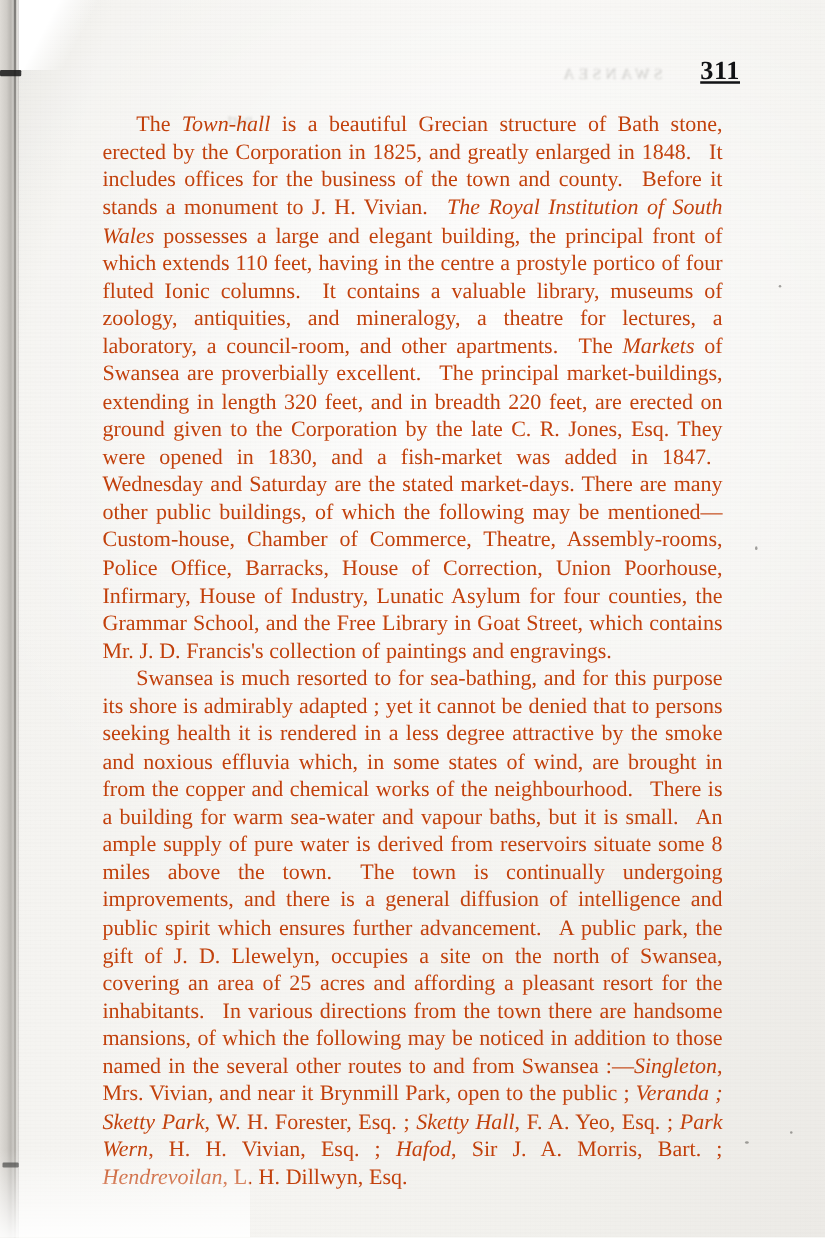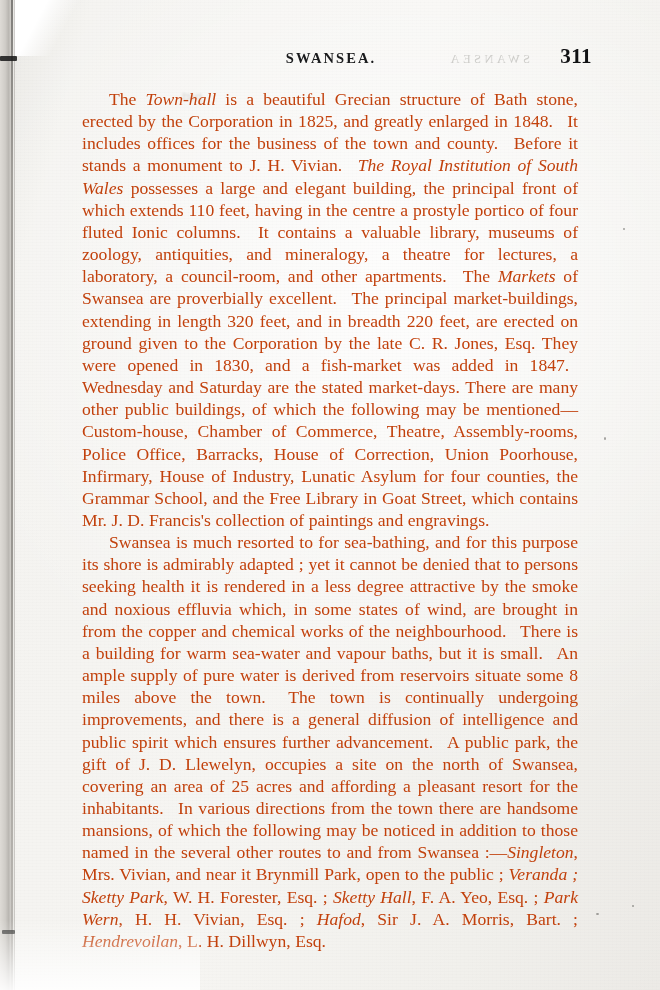--- a/index.html
+++ b/index.html
@@ -142,20 +142,21 @@
     text-indent: 2.1px;
   }
   .head-folio {
     position: absolute;
     right: 68px;
     top: -6px;
     font-size: 21px;
     font-weight: bold;
     letter-spacing: 0.5px;
     color: #111214;
+    text-decoration: underline;
   }
 
   
   .body-block {
     position: absolute;
     left: 82px;
     top: 88px;
     width: 496px;
   }
 
@@ -202,21 +203,20 @@
   <div class="gutter-shadow"></div>
   <div class="gutter-rule"></div>
   <div class="gutter-rule-2"></div>
   <div class="gutter-nick"></div>
   <div class="gutter-nick-2"></div>
 
   <div class="bleed">SWANSEA</div>
   <div class="bleed-2">part</div>
 
   <div class="running-head">
-    <div class="head-title">SWANSEA.</div>
     <div class="head-folio">311</div>
   </div>
 
   <div class="body-block">
     <p class="para">The <em>Town-hall</em> is a beautiful Grecian structure of Bath stone, erected by the Corporation in 1825, and greatly enlarged in 1848.  It includes offices for the business of the town and county.  Before it stands a monument to J. H. Vivian.  <em>The Royal Institution of South Wales</em> possesses a large and elegant building, the principal front of which extends 110 feet, having in the centre a prostyle portico of four fluted Ionic columns.  It contains a valuable library, museums of zoology, antiquities, and mineralogy, a theatre for lectures, a laboratory, a council-room, and other apartments.  The <em>Markets</em> of Swansea are proverbially excellent.  The principal market-buildings, extending in length 320 feet, and in breadth 220 feet, are erected on ground given to the Corporation by the late C. R. Jones, Esq. They were opened in 1830, and a fish-market was added in 1847.  Wednesday and Saturday are the stated market-days. There are many other public buildings, of which the following may be mentioned—Custom-house, Chamber of Commerce, Theatre, Assembly-rooms, Police Office, Barracks, House of Correction, Union Poorhouse, Infirmary, House of Industry, Lunatic Asylum for four counties, the Grammar School, and the Free Library in Goat Street, which contains Mr. J. D. Francis's collection of paintings and engravings.</p>
     <p class="para">Swansea is much resorted to for sea-bathing, and for this purpose its shore is admirably adapted ; yet it cannot be denied that to persons seeking health it is rendered in a less degree attractive by the smoke and noxious effluvia which, in some states of wind, are brought in from the copper and chemical works of the neighbourhood.  There is a building for warm sea-water and vapour baths, but it is small.  An ample supply of pure water is derived from reservoirs situate some 8 miles above the town.  The town is continually undergoing improvements, and there is a general diffusion of intelligence and public spirit which ensures further advancement.  A public park, the gift of J. D. Llewelyn, occupies a site on the north of Swansea, covering an area of 25 acres and affording a pleasant resort for the inhabitants.  In various directions from the town there are handsome mansions, of which the following may be noticed in addition to those named in the several other routes to and from Swansea :—<em>Singleton</em>, Mrs. Vivian, and near it Brynmill Park, open to the public ; <em>Veranda ; Sketty Park</em>, W. H. Forester, Esq. ; <em>Sketty Hall</em>, F. A. Yeo, Esq. ; <em>Park Wern</em>, H. H. Vivian, Esq. ; <em>Hafod</em>, Sir J. A. Morris, Bart. ; <em>Hendrevoilan</em>, L. H. Dillwyn, Esq.</p>
   </div>
 
   <div class="bottom-fade"></div>
 

